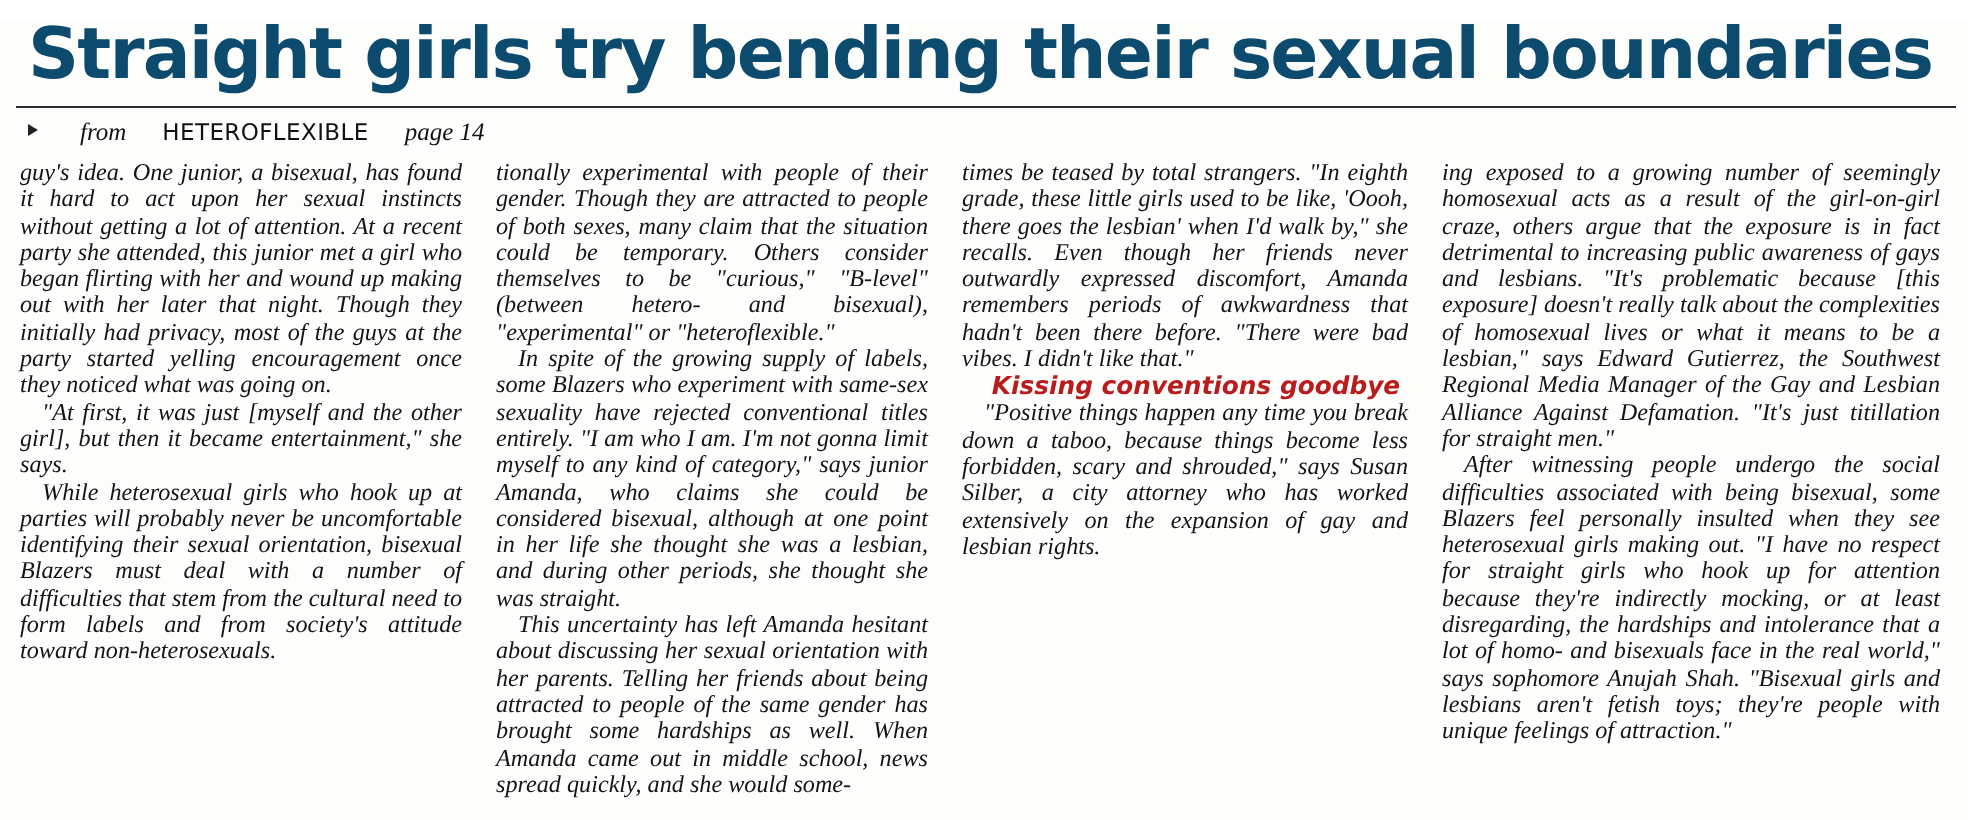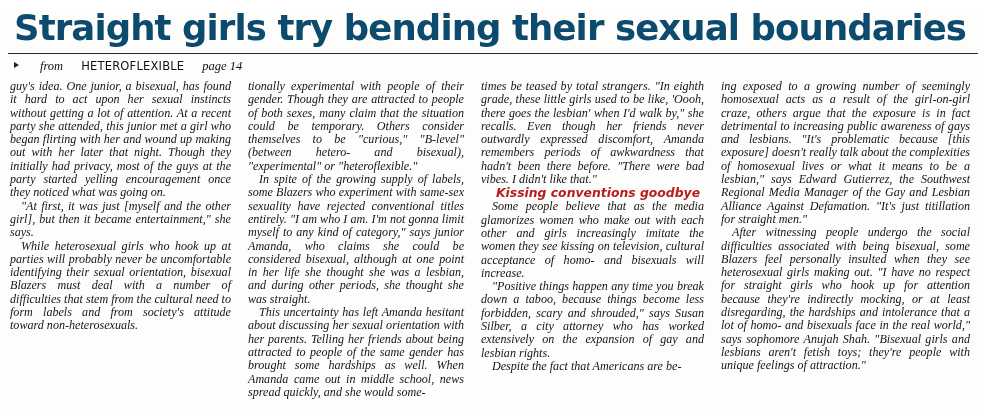--- a/index.html
+++ b/index.html
@@ -142,23 +142,21 @@
 
     <div class="col c2">
       <p class="noind">tionally experimental with people of their gender. Though they are attracted to people of both sexes, many claim that the situation could be temporary. Others consider themselves to be "curious," "B-level" (between hetero- and bisexual), "experimental" or "heteroflexible."</p>
       <p>In spite of the growing supply of labels, some Blazers who experiment with same-sex sexuality have rejected conventional titles entirely. "I am who I am. I'm not gonna limit myself to any kind of category," says junior Amanda, who claims she could be considered bisexual, although at one point in her life she thought she was a lesbian, and during other periods, she thought she was straight.</p>
       <p>This uncertainty has left Amanda hesitant about discussing her sexual orientation with her parents. Telling her friends about being attracted to people of the same gender has brought some hardships as well. When Amanda came out in middle school, news spread quickly, and she would some-</p>
     </div>
 
     <div class="col c3">
       <p class="noind">times be teased by total strangers. "In eighth grade, these little girls used to be like, 'Oooh, there goes the lesbian' when I'd walk by," she recalls. Even though her friends never outwardly expressed discomfort, Amanda remembers periods of awkwardness that hadn't been there before. "There were bad vibes. I didn't like that."</p>
       <p class="subhead">Kissing conventions goodbye</p>
-      <p>Some people believe that as the media glamorizes women who make out with each other and girls increasingly imitate the women they see kissing on television, cultural acceptance of homo- and bisexuals will increase.</p>
       <p>"Positive things happen any time you break down a taboo, because things become less forbidden, scary and shrouded," says Susan Silber, a city attorney who has worked extensively on the expansion of gay and lesbian rights.</p>
-      <p>Despite the fact that Americans are be-</p>
     </div>
 
     <div class="col c4">
       <p class="noind">ing exposed to a growing number of seemingly homosexual acts as a result of the girl-on-girl craze, others argue that the exposure is in fact detrimental to increasing public awareness of gays and lesbians. "It's problematic because [this exposure] doesn't really talk about the complexities of homosexual lives or what it means to be a lesbian," says Edward Gutierrez, the Southwest Regional Media Manager of the Gay and Lesbian Alliance Against Defamation. "It's just titillation for straight men."</p>
       <p>After witnessing people undergo the social difficulties associated with being bisexual, some Blazers feel personally insulted when they see heterosexual girls making out. "I have no respect for straight girls who hook up for attention because they're indirectly mocking, or at least disregarding, the hardships and intolerance that a lot of homo- and bisexuals face in the real world," says sophomore Anujah Shah. "Bisexual girls and lesbians aren't fetish toys; they're people with unique feelings of attraction."</p>
     </div>
 
   </div>
 </div>
 

